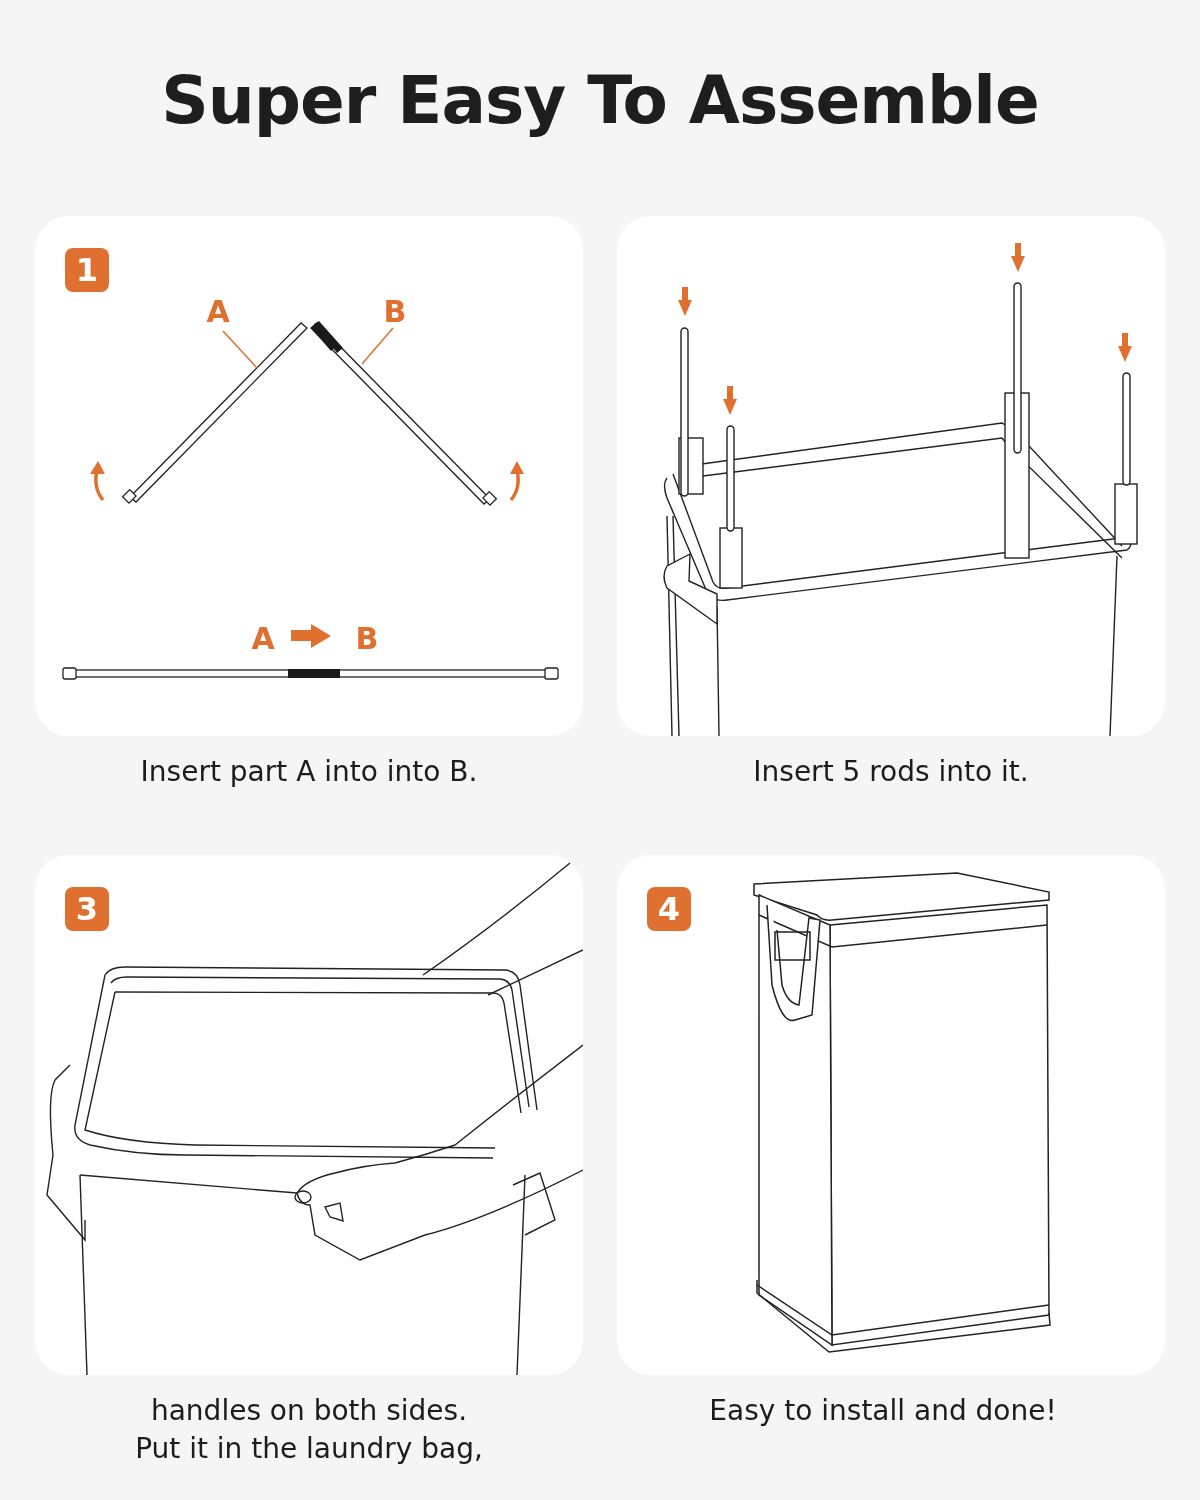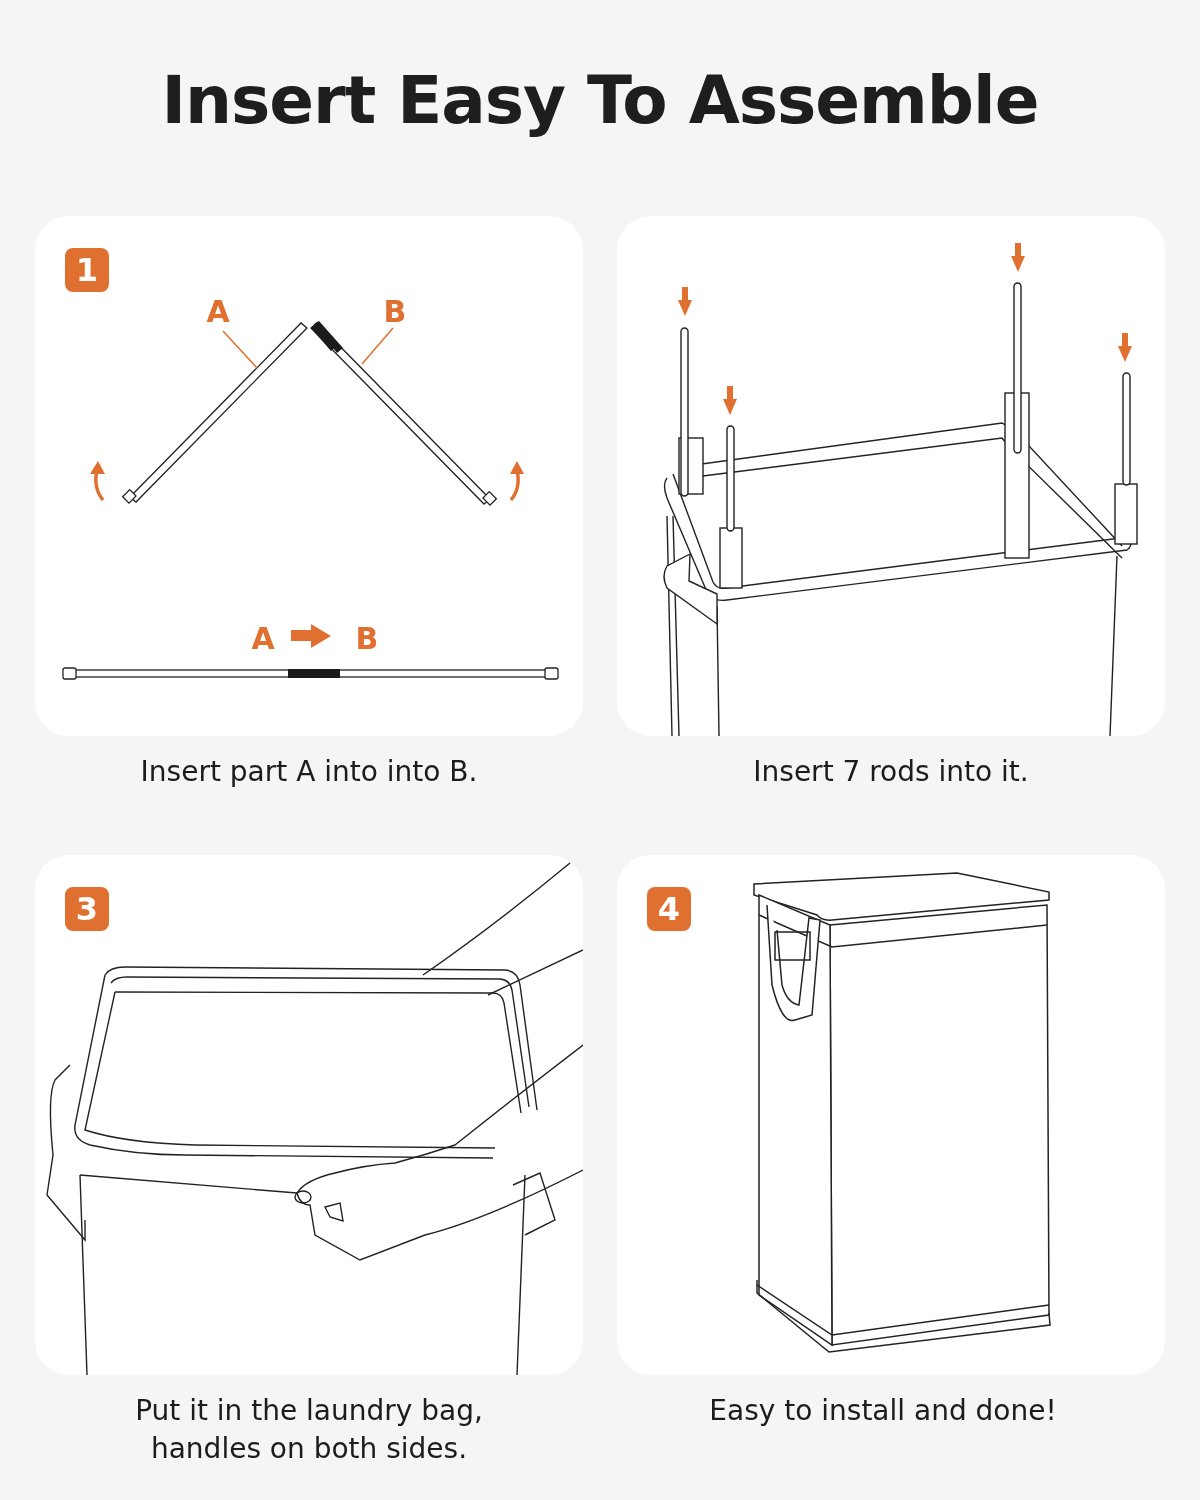--- a/index.html
+++ b/index.html
@@ -46,21 +46,21 @@
     text-align: center;
     font-family: "DejaVu Sans", sans-serif;
     font-size: 28px;
     line-height: 38px;
     color: #1c1c1c;
   }
 </style>
 </head>
 <body>
 
-<div class="title">Insert Easy To Assemble</div>
+<div class="title">Super Easy To Assemble</div>
 
 <div class="panel" style="left:35px; top:216px;">
   <svg width="548" height="520">
     <g stroke="#222" stroke-width="1.3" fill="#fff">
 
       <polygon points="95,281 101,286 272,112 266,107"></polygon>
       <rect x="0" y="0" width="0" height="0"></rect>
 
       <polygon points="276,112 282,107 455,283 449,288"></polygon>
     </g>
@@ -148,21 +148,21 @@
           <rect x="398" y="27" width="6" height="14"></rect>
           <polygon points="394,40 408,40 401,56"></polygon>
         </g>
       <g>
           <rect x="505" y="117" width="6" height="14"></rect>
           <polygon points="501,130 515,130 508,146"></polygon>
         </g>
     </g>
   </svg>
 </div>
-<div class="caption" style="left:617px; top:753px;">Insert 7 rods into it.</div>
+<div class="caption" style="left:617px; top:753px;">Insert 5 rods into it.</div>
 
 <div class="panel" style="left:35px; top:855px;">
   <svg width="548" height="520">
     <g stroke="#222" stroke-width="1.4" fill="none">
 
       <path d="M535,8 Q460,70 388,120"></path>
       <path d="M548,95 L453,140"></path>
 
       <line x1="45" y1="320" x2="52" y2="520"></line>
       <line x1="490" y1="320" x2="482" y2="520"></line>
@@ -179,22 +179,22 @@
       <path d="M478,330 L505,318 L520,365 L490,380"></path>
 
       <path d="M548,190 Q470,250 420,290 Q390,300 360,308 Q330,310 300,318 Q270,325 262,338 Q265,350 275,350 L280,380 L325,405 L390,380 Q450,365 548,315"></path>
       <ellipse cx="268" cy="342" rx="8" ry="6"></ellipse>
       <path d="M290,352 L305,348 L308,366 L295,362 Z"></path>
     </g>
   </svg>
   <div class="badge">3</div>
 </div>
 <div class="caption" style="left:35px; top:1392px;">
+  <div>handles on both sides.</div>
   <div>Put it in the laundry bag,</div>
-  <div>handles on both sides.</div>
 </div>
 
 <div class="panel" style="left:617px; top:855px;">
   <svg width="548" height="520">
     <g stroke="#222" stroke-width="1.5" fill="#fff">
 
       <path d="M137,29 L340,18 L432,37 L432,45 L215,65 Q205,66 200,60 L137,40 Z"></path>
 
       <path d="M213,70 L430,50 L432,460 L215,490 Z"></path>
 

